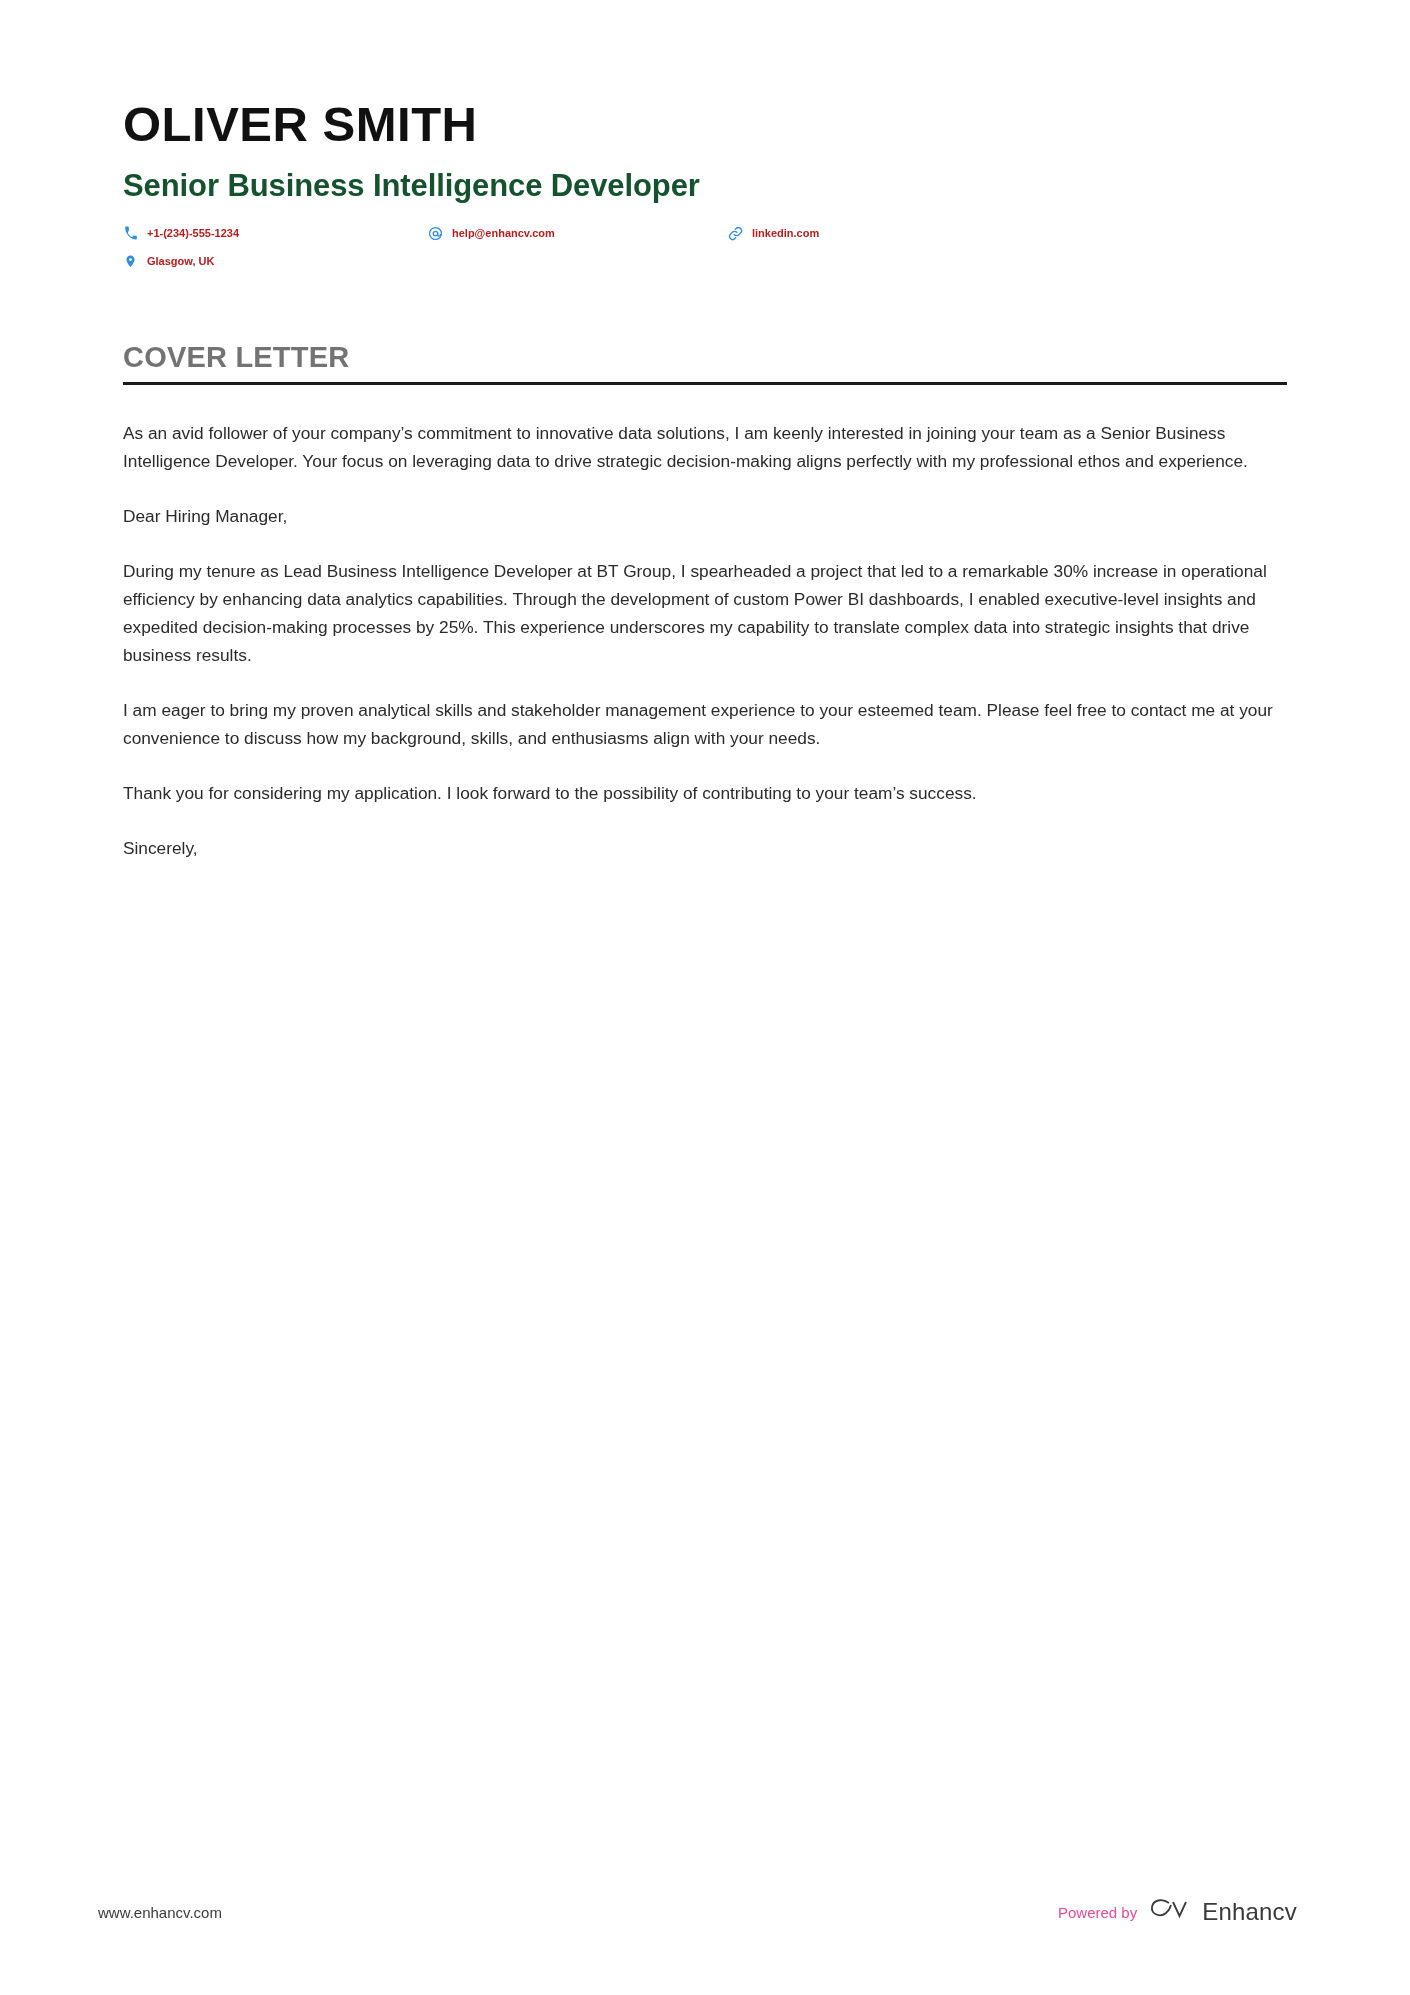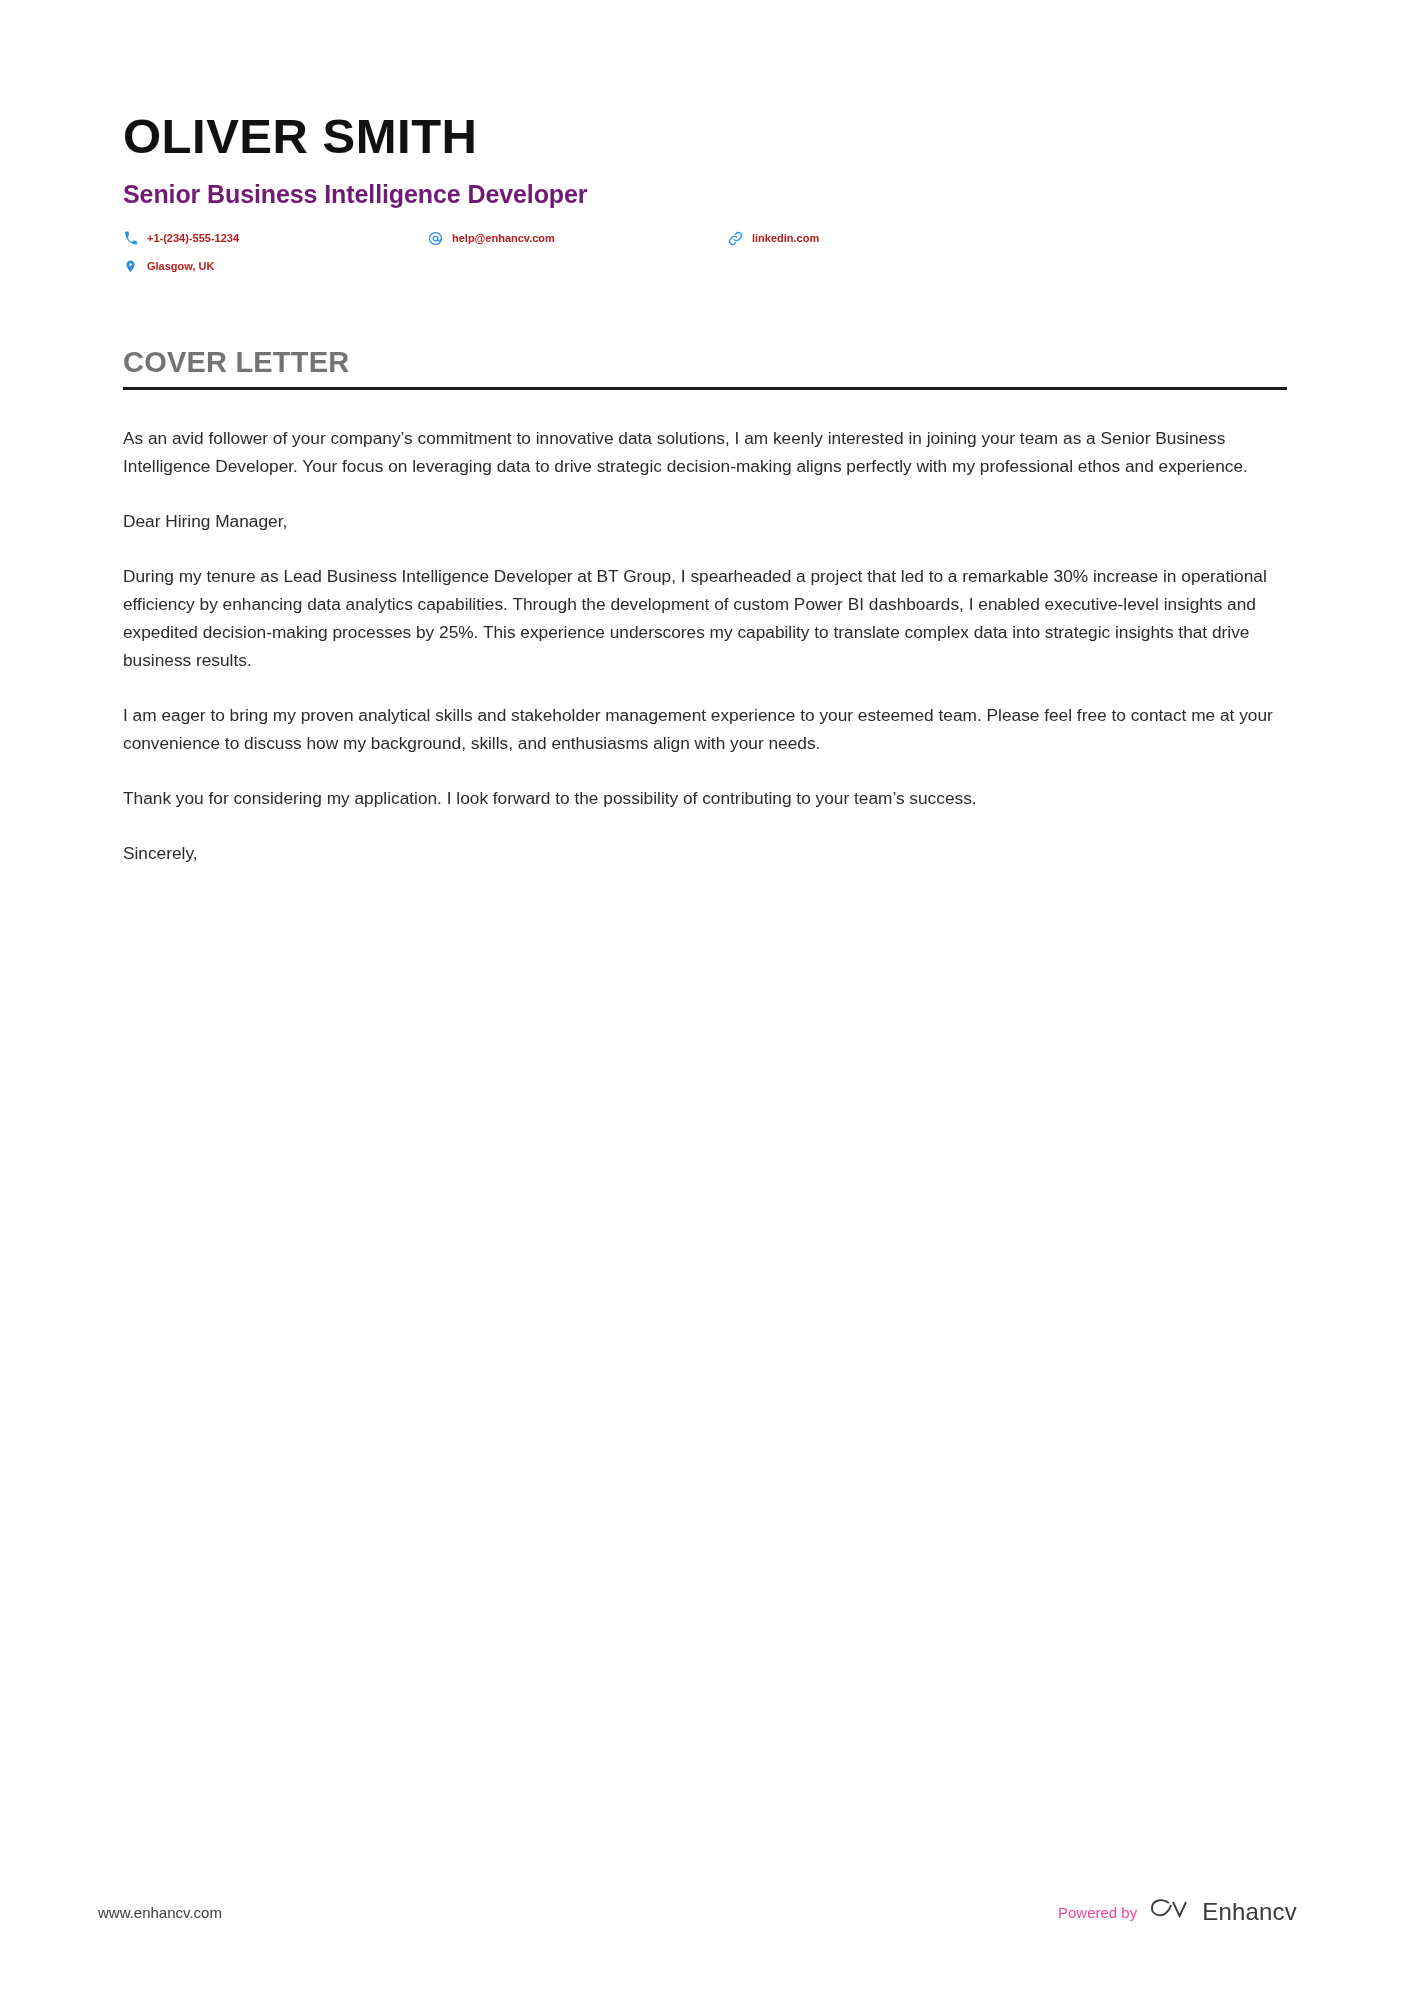--- a/index.html
+++ b/index.html
@@ -12,39 +12,39 @@
     font-family: "Liberation Sans", sans-serif;
     color: #1b1b1b;
     position: relative;
     overflow: hidden;
   }
   .page {
     position: relative;
     width: 1410px;
     height: 1995px;
     background: #ffffff;
-    padding: 12px 123px;
+    padding: 0 123px;
   }
 
   
   .header {
     padding-top: 98px;
   }
   .full-name {
     font-size: 49px;
     font-weight: 700;
     letter-spacing: 0.5px;
     color: #111111;
     line-height: 1.1;
   }
   .job-title {
     margin-top: 16px;
-    font-size: 25px;
-    font-weight: 700;
-    color: #701a75;
+    font-size: 31px;
+    font-weight: 700;
+    color: #14532d;
     letter-spacing: -0.1px;
   }
   .contact-rows {
     margin-top: 22px;
   }
   .contact-row {
     display: flex;
     align-items: flex-start;
     margin-bottom: 13px;
   }

